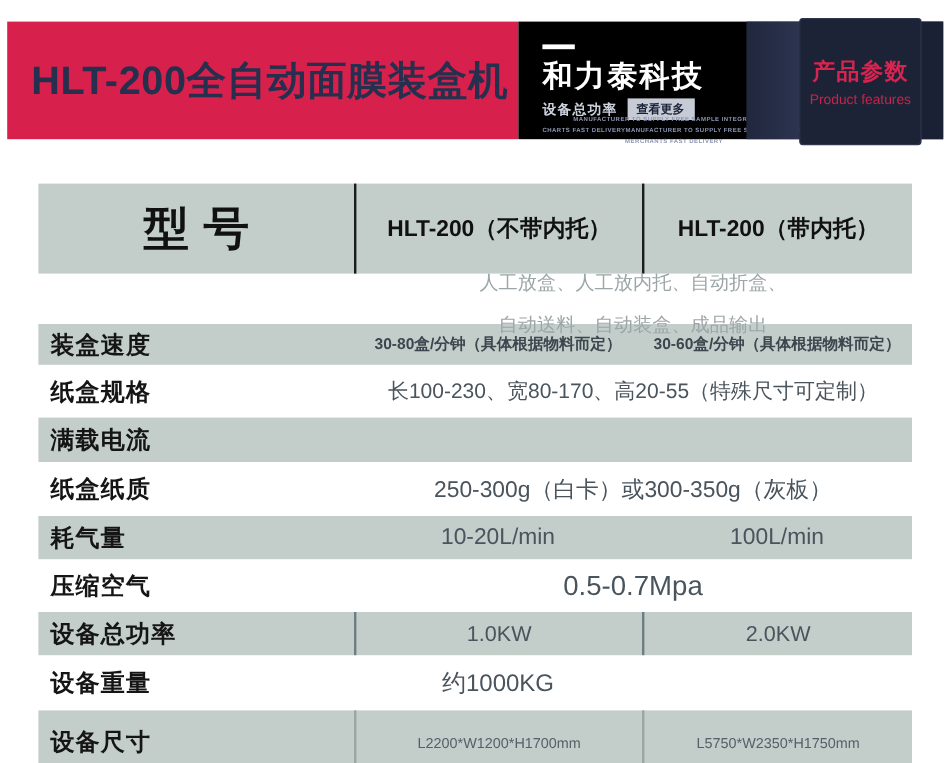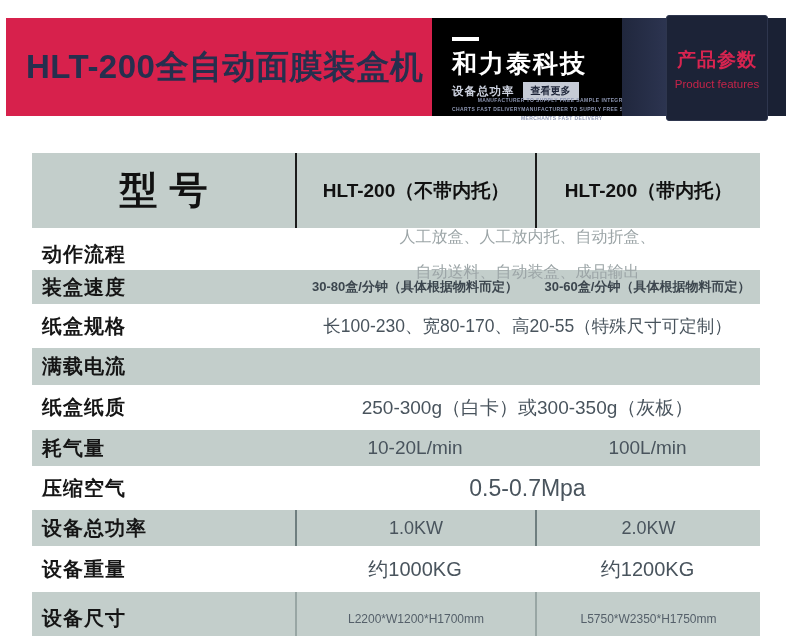--- a/index.html
+++ b/index.html
@@ -84,21 +84,20 @@
 
 <div class="spec-table">
 
   <div class="row header-row">
     <div class="h-model">型号</div>
     <div class="h-col bdr-dark">HLT-200（不带内托）</div>
     <div class="h-col bdr-dark">HLT-200（带内托）</div>
   </div>
 
   <div class="row" style="height:42px">
-    <div class="label">动作流程</div>
     <div class="cell span2 flow">
       <div>人工放盒、人工放内托、自动折盒、</div>
       <div>自动送料、自动装盒、成品输出</div>
     </div>
   </div>
 
   <div class="row bg" style="height:34px">
     <div class="label">装盒速度</div>
     <div class="cell speed">30-80盒/分钟（具体根据物料而定）</div>
     <div class="cell speed">30-60盒/分钟（具体根据物料而定）</div>
@@ -131,21 +130,20 @@
 
   <div class="row bg" style="height:36px">
     <div class="label">设备总功率</div>
     <div class="cell power vl-dark">1.0KW</div>
     <div class="cell power vl-dark">2.0KW</div>
   </div>
 
   <div class="row" style="height:46px">
     <div class="label">设备重量</div>
     <div class="cell weight">约1000KG</div>
-    <div class="cell weight">约1200KG</div>
   </div>
 
   <div class="row bg" style="height:53px">
     <div class="label">设备尺寸</div>
     <div class="cell dims vl-light">L2200*W1200*H1700mm</div>
     <div class="cell dims vl-light">L5750*W2350*H1750mm</div>
   </div>
 
 </div>
 

